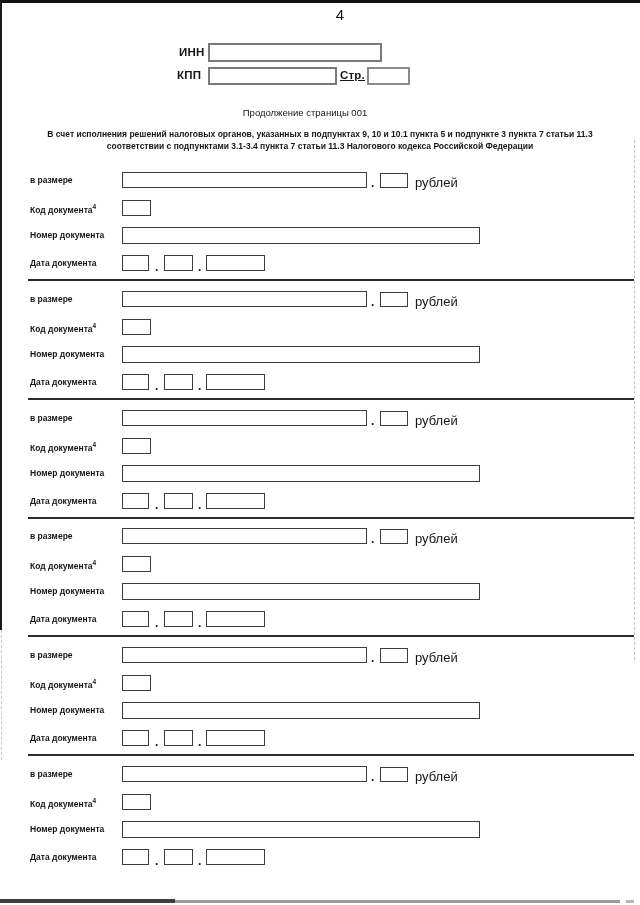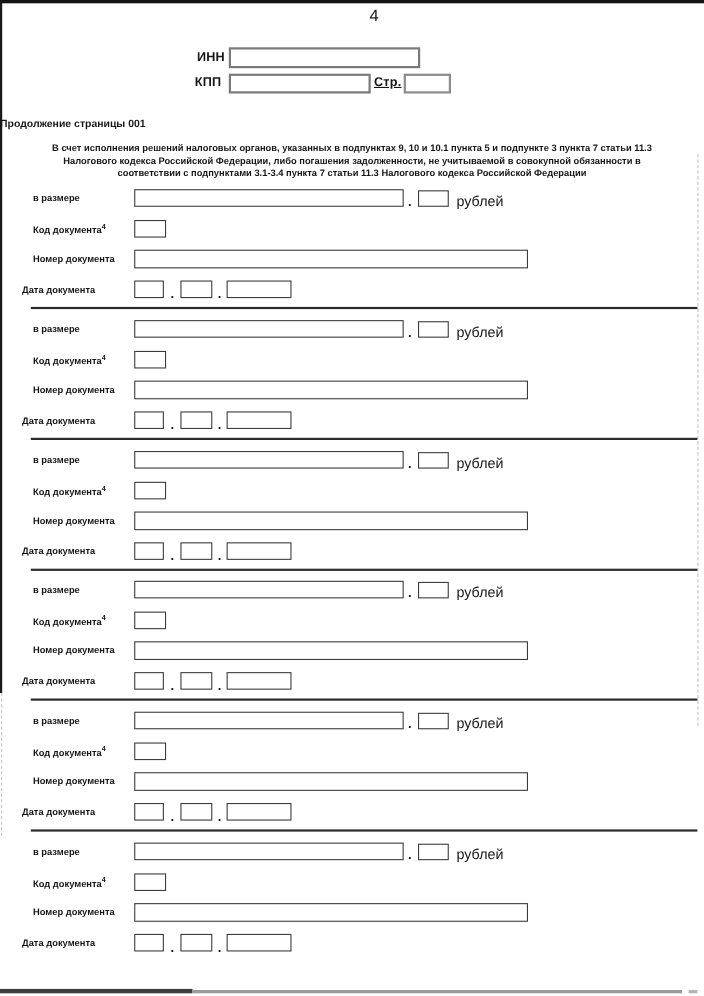--- a/index.html
+++ b/index.html
@@ -20,32 +20,32 @@
   .hdr-label{font-size:11.5px;font-weight:700;letter-spacing:.2px;}
   .inn-label{left:179px;top:46px;text-align:right;}
   .kpp-label{left:177px;top:69px;}
   .str-label{left:340px;top:69px;text-decoration:underline;}
   .box{box-sizing:border-box;background:#fff;border:1px solid #3c3c3c;
        font-size:10px;line-height:14px;padding:1px 3px;color:#161616;}
   .hdr-box{border:2px solid #7a7a7a;}
   .inn-box{left:208px;top:43px;width:174px;height:19px;}
   .kpp-box{left:208px;top:67px;width:129px;height:18px;}
   .str-box{left:367px;top:67px;width:43px;height:18px;border-color:#8b8b8b;}
-  .continuation{left:0;top:107px;width:610px;text-align:left;font-size:9.5px;font-weight:700;}
+  .continuation{left:0;top:107px;width:610px;text-align:center;font-size:9.5px;font-weight:400;}
   .heading{left:28px;top:129px;width:584px;text-align:center;font-size:8.5px;
            font-weight:700;line-height:11.6px;}
   
   .section{position:absolute;left:0;width:640px;height:119px;}
   .section .divider{position:absolute;left:28px;top:115px;width:606px;height:2px;background:#2c2c2c;}
   .lbl{position:absolute;font-size:8.5px;font-weight:700;white-space:nowrap;}
   .lbl sup{font-size:6.5px;vertical-align:4px;}
   .l-amount{left:30px;top:11px;}
   .l-code{left:30px;top:39px;}
   .l-number{left:30px;top:66px;}
-  .l-date{left:20px;top:94px;}
+  .l-date{left:30px;top:94px;}
   .rub-label{left:415px;top:11px;position:absolute;font-size:13px;}
   .fbox{position:absolute;}
   .amount-box{left:122px;top:8px;width:245px;height:16px;}
   .kopeck-box{left:380px;top:9px;width:28px;height:15px;}
   .code-box{left:122px;top:36px;width:29px;height:16px;}
   .number-box{left:122px;top:63px;width:358px;height:17px;}
   .day-box{left:122px;top:91px;width:27px;height:16px;}
   .month-box{left:164px;top:91px;width:29px;height:16px;}
   .year-box{left:206px;top:91px;width:59px;height:16px;}
   .dot{position:absolute;font-weight:700;font-size:12px;line-height:12px;}
@@ -69,21 +69,20 @@
 <span class="abs hdr-label kpp-label">КПП</span>
 <div class="abs box hdr-box kpp-box"></div>
 
 <span class="abs hdr-label str-label">Стр.</span>
 <div class="abs box hdr-box str-box"></div>
 
 <div class="abs continuation">Продолжение страницы 001</div>
 
 <div class="abs heading">
   <div>В счет исполнения решений налоговых органов, указанных в подпунктах 9, 10 и 10.1 пункта 5 и подпункте 3 пункта 7 статьи 11.3</div>
-  <div>Налогового кодекса Российской Федерации, либо погашения задолженности, не учитываемой в совокупной обязанности в</div>
   <div>соответствии с подпунктами 3.1-3.4 пункта 7 статьи 11.3 Налогового кодекса Российской Федерации</div>
 </div>
 
 <div id="sections">
   <section class="section" style="top: 164px;">
     <span class="lbl l-amount">в размере</span>
     <div class="box fbox amount-box"></div>
     <span class="dot dot-amount">.</span>
     <div class="box fbox kopeck-box"></div>
     <span class="rub-label">рублей</span>

